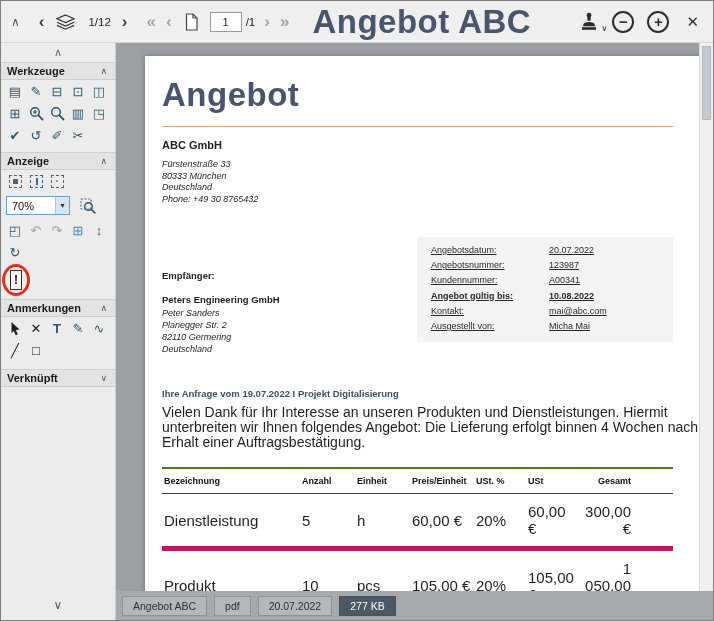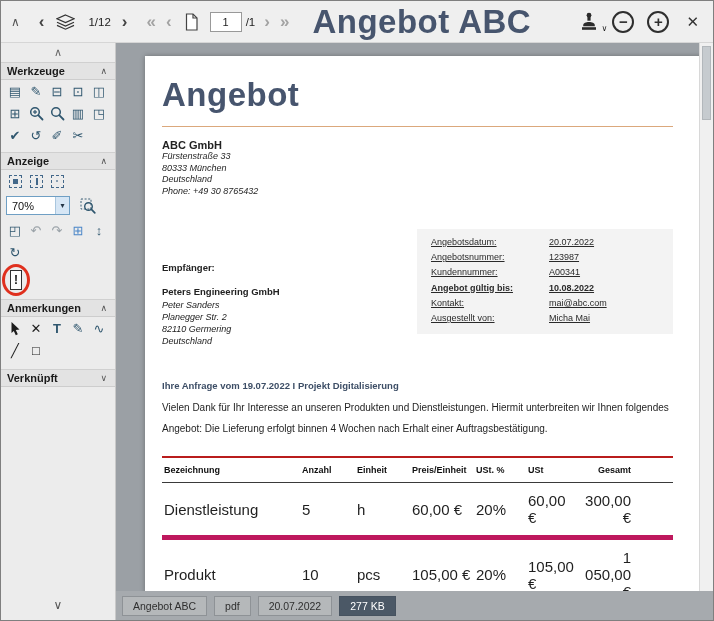--- a/index.html
+++ b/index.html
@@ -47,35 +47,35 @@
 
   
   .content { position:absolute; top:42px; left:115px; right:0; bottom:0; background:#9ba0a5; }
   .scrollbar { position:absolute; top:0; right:0; bottom:29px; width:14px; background:#f0f0f0; border-left:1px solid #d8d8d8; }
   .scroll-thumb { position:absolute; top:3px; left:2px; width:9px; height:74px; background:#c6cbcf; border:1px solid #b2b7bb; }
   .page { position:absolute; left:29px; top:13px; width:572px; height:538px; background:#ffffff; box-shadow:0 0 5px rgba(0,0,0,.3); overflow:hidden; }
   .doc { padding:20px 44px 0 17px; color:#222; }
   .doc-title { font-size:33px; font-weight:bold; color:#47556e; letter-spacing:.5px; }
   .page .doc-title { margin-left:0; }
   .rule { border:none; border-top:1px solid #dba87c; margin:12px 0 12px; }
-  .sender-name { font-size:11px; font-weight:bold; margin-bottom:0; }
+  .sender-name { font-size:11px; font-weight:bold; margin-bottom:8px; }
   .addr-line { font-size:9px; font-style:italic; line-height:11.5px; color:#1f1f1f; }
   .two-col { position:relative; margin-top:32px; height:105px; }
   .recipient { padding-top:33px; width:220px; }
   .rec-label { font-size:9.5px; font-weight:bold; margin-bottom:13px; }
   .rec-name { font-size:9.5px; font-weight:bold; margin-bottom:2px; }
   .rec-line { font-size:9px; font-style:italic; line-height:12px; }
   .info-box { position:absolute; top:0; right:0; width:256px; background:#f3f3f3; padding:6px 14px 8px; }
   .info-row { display:flex; font-size:9px; line-height:15.2px; color:#2a2a2a;text-decoration:underline; }
   .info-row .lbl { width:118px; flex:none; }
   .info-row.bold { font-weight:bold; }
   .subject { margin-top:46px; font-size:9.5px; font-weight:bold; color:#3d4e66; }
-  .body-text { margin-top:6px; font-size:10px; line-height:21px; width:548px; color:#1f1f1f; }
+  .body-text { margin-top:6px; font-size:14px; line-height:15px; width:548px; color:#1f1f1f; }
   table.items { border-collapse:collapse; width:511px; margin-top:17px; table-layout:fixed; }
-  table.items th { border-top:2px solid #b91c1c; border-bottom:1px solid #3a3a3a; font-size:9px; text-align:left; padding:7px 2px; color:#111; }
+  table.items th { border-top:2px solid #4d7c0f; border-bottom:1px solid #3a3a3a; font-size:9px; text-align:left; padding:7px 2px; color:#111; }
   table.items td { font-size:15px; text-align:left; padding:9px 2px; border-bottom:5px solid #be185d; color:#1f1f1f;margin-top:8px; }
   table.items th:last-child, table.items td:last-child { text-align:right; padding-right:42px; }
   .totals { width:511px; display:flex; justify-content:flex-end; gap:30px; border-top:1px solid #dcdcdc; margin-top:52px; padding:12px 42px 0 0; font-size:9.5px; font-weight:bold; color:#111; }
 
   
   .bottom-bar { position:absolute; left:0; right:0; bottom:0; height:29px; background:#a6aaae; display:flex; align-items:center; gap:7px; padding:0 6px; }
   .chip { height:20px; padding:0 10px; background:#b5b8ba; border:1px solid #8e9296; color:#2f2f2f; font-size:10.5px; display:inline-flex; align-items:center; }
   .chip.dark { background:#4b5866; border-color:#46525f; color:#fff; }
 </style>
 </head>

